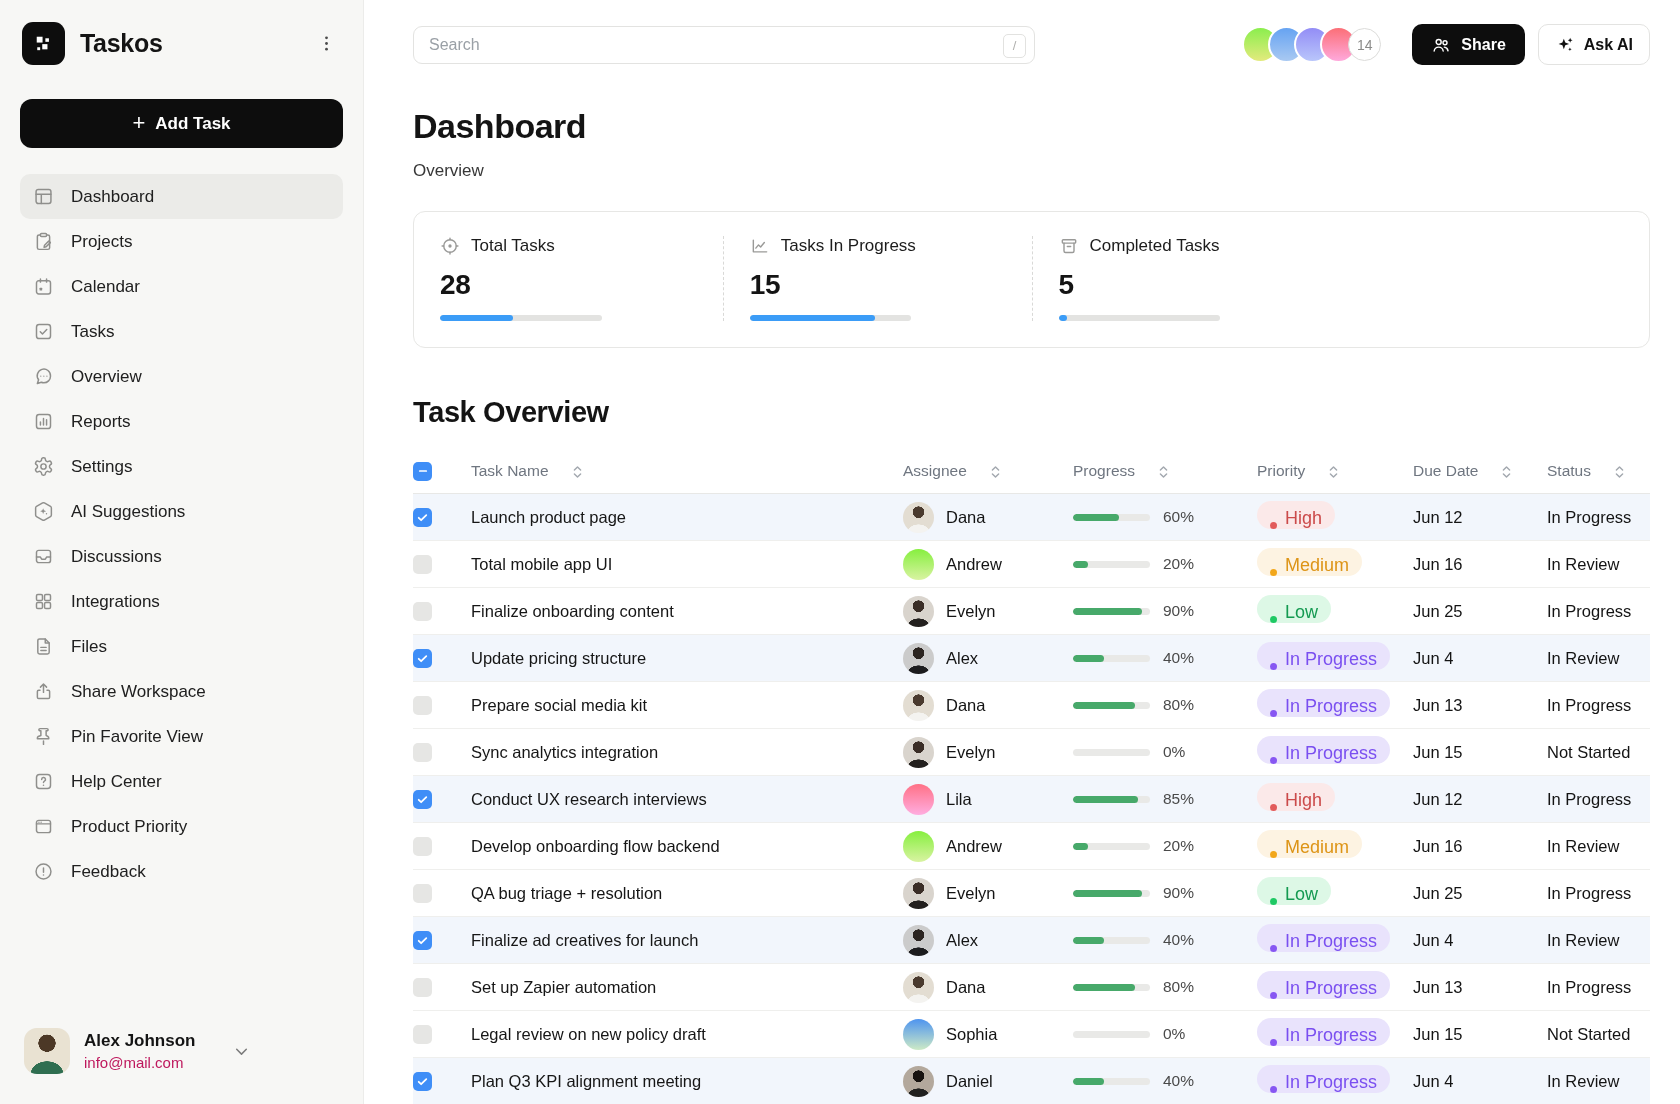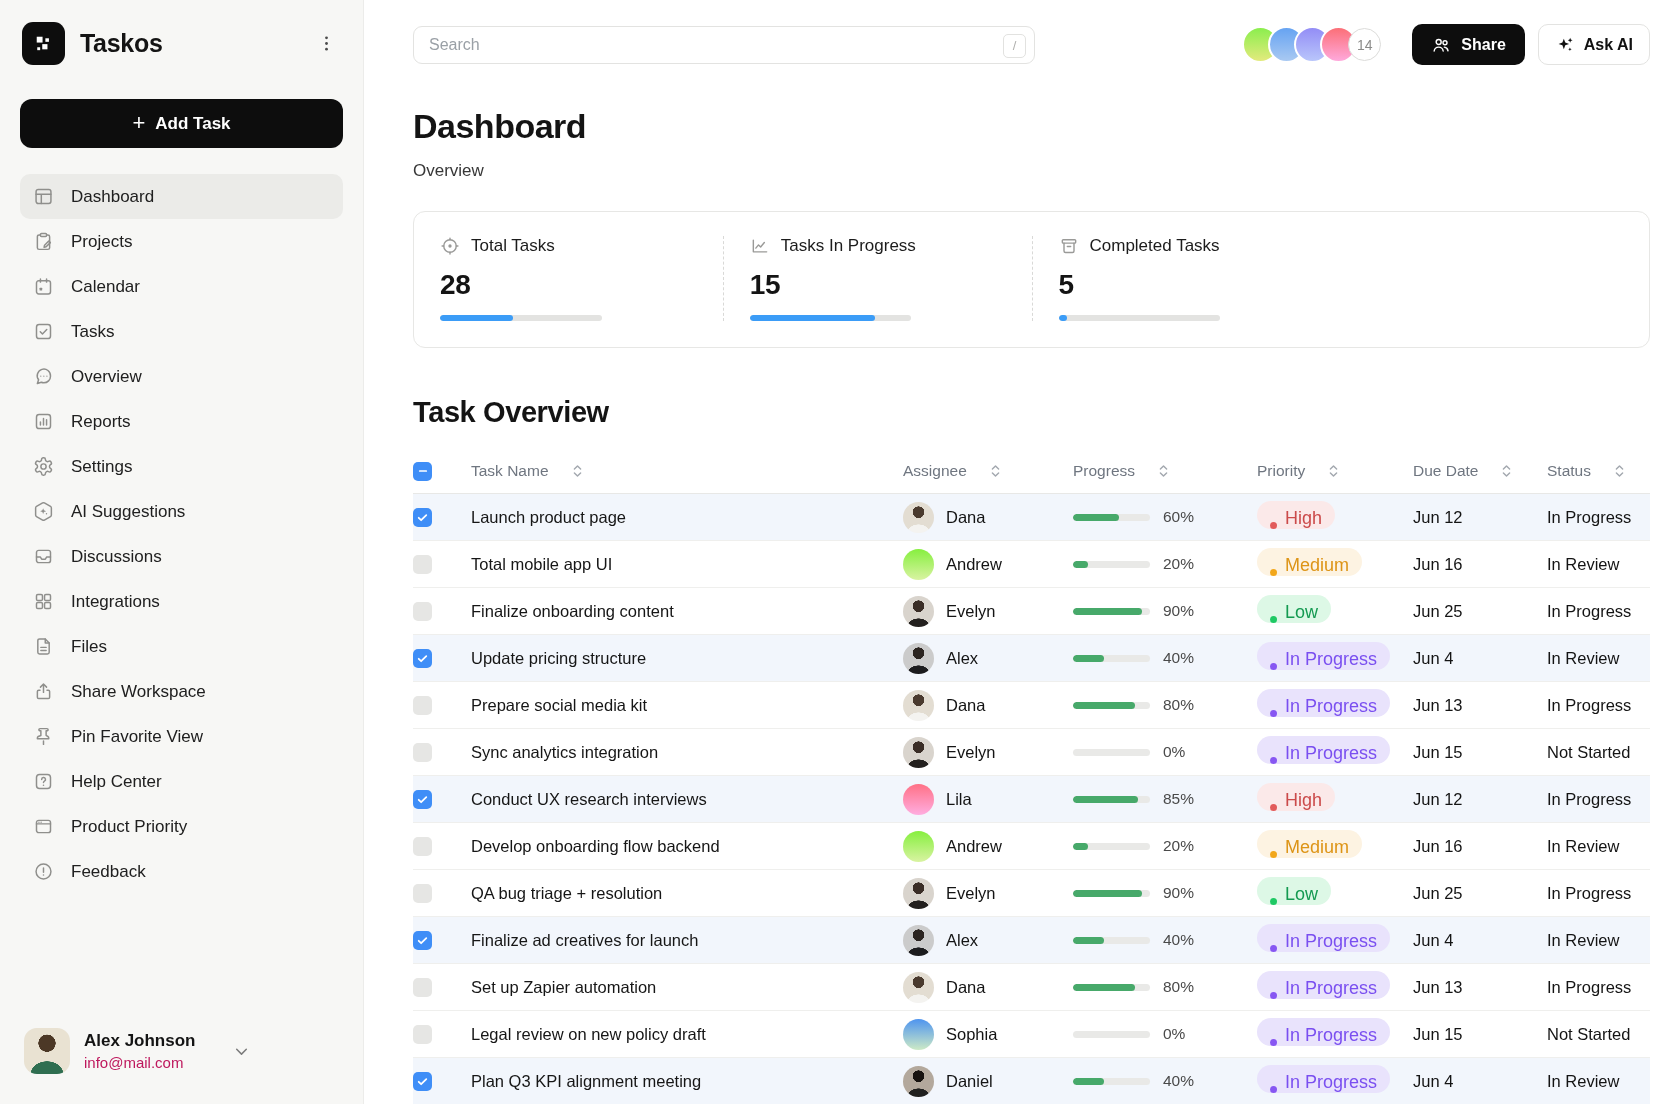--- a/index.html
+++ b/index.html
@@ -67,21 +67,21 @@
   .stat-sec{font-size:15px;color:#9c9c9a}
   .stat-bar{height:6px;border-radius:3px;background:#e3e3e1;margin-top:14px;width:63%;overflow:hidden}
   .stat-bar.full{width:100%}
   .stat-fill{height:100%;border-radius:3px}
 
   
   h2{font-size:29px;margin:48px 0 0;font-weight:700;letter-spacing:-.4px}
   .table{margin-top:20px}
   .tgrid{display:grid;grid-template-columns:58px 432px 170px 184px 156px 134px 1fr;align-items:center}
   .thead{height:44px;border-bottom:1px solid #e8e8e6;color:#6f7680;font-size:15.5px}
-  .th{display:flex;align-items:center;gap:23px;cursor:pointer}
+  .th{display:flex;align-items:flex-end;gap:23px;cursor:pointer}
   .sort{color:#a3a8af;display:flex}
   .trow{height:46px;border-bottom:1px solid #efefed;font-size:16.5px;cursor:pointer}
   .trow.sel{background:#f2f6fc}
   .cb{width:19px;height:19px;border-radius:5px;background:#e6e6e4;display:flex;align-items:center;
       justify-content:center;cursor:pointer}
   .cb.on{background:#3f8ef7}
   .task-name{color:#161616}
   .assg{display:flex;align-items:center;gap:12px}
   .av{width:31px;height:31px;border-radius:50%;display:inline-block}
   .prog{display:flex;align-items:center;gap:13px}

